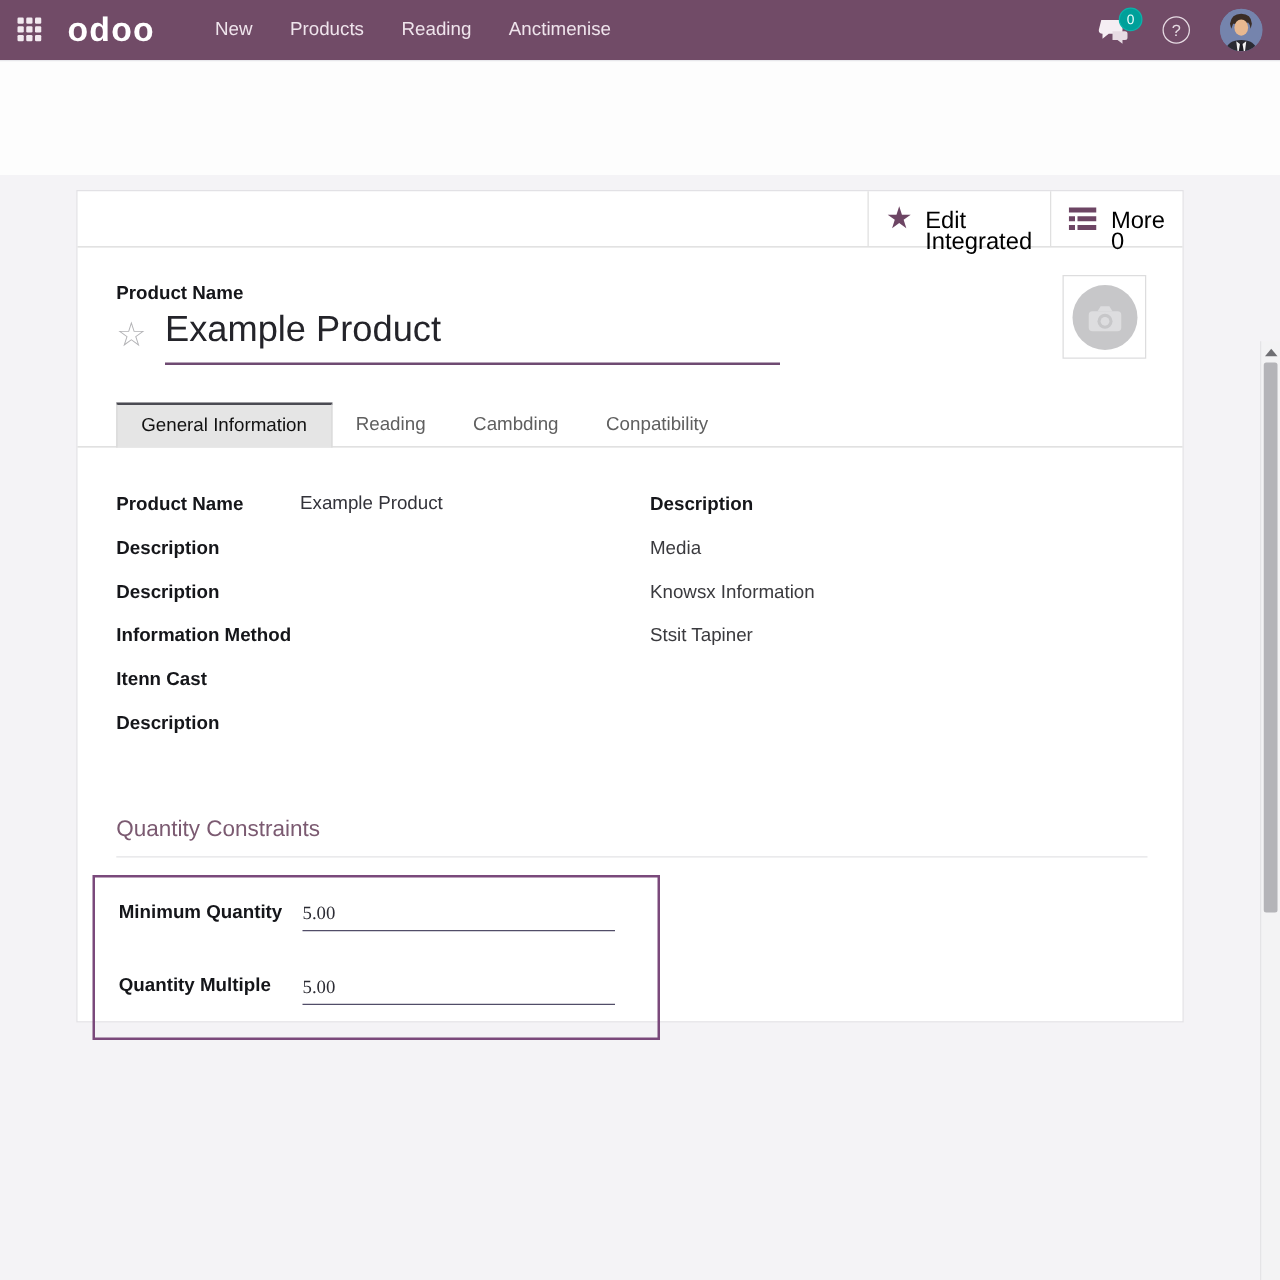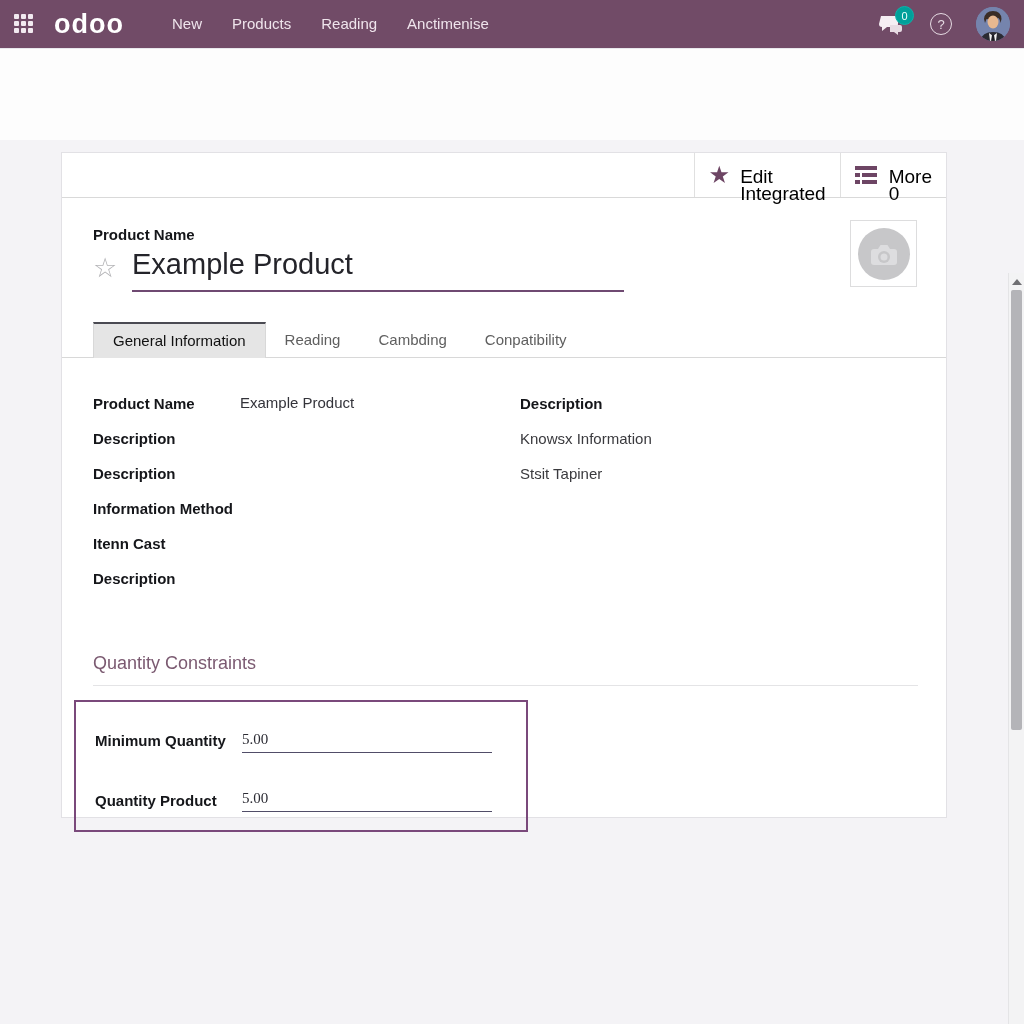--- a/index.html
+++ b/index.html
@@ -70,21 +70,21 @@
   .frow { display:flex; height:35px; align-items:center; }
   .flabel { width:147px; font-size:15px; color:#15161a; font-weight:bold; cursor:default; }
   .flabel.plain { font-weight:normal; color:#3a3a3e; }
   .fvalue { font-size:15px; color:#33333a; min-width:150px; min-height:20px; cursor:text; }
 
   .section-title { position:absolute; left:31px; top:455px; font-size:18px; color:#7b5a71; }
   .section-rule { position:absolute; left:31px; top:487px; width:825px; height:1px; background:#e4e4e6; }
 
   .qbox { position:absolute; left:12px; top:502px; width:454px; height:132px; border:2px solid #7a497b;
           padding:9px 0 0 19px; display:flex; flex-direction:column; justify-content:space-around; }
-  .qrow { display:flex; align-items:center; height:40px; }
+  .qrow { display:flex; align-items:flex-start; height:40px; }
   .qlabel { width:147px; font-size:15px; font-weight:bold; color:#15161a; }
   .qinput { width:250px; border:none; border-bottom:1.5px solid #514d68; font-size:15px; color:#2c2c34;
             padding:2px 0 4px 0; background:transparent; outline:none;
             font-family:Liberation Serif, serif; }
 
   
   .scrollbar { position:absolute; right:0; top:133px; width:16px; height:891px; background:#f3f3f4;
                border-left:1px solid #e4e4e6; }
   .sb-arrow { position:absolute; left:3px; width:0; height:0; border-left:5px solid transparent;
               border-right:5px solid transparent; cursor:pointer; }
@@ -213,38 +213,41 @@
           <div class="frow">
             <div class="flabel">Description</div>
             <div class="fvalue"></div>
           </div>
         </div>
         <div class="col col-right">
           <div class="frow">
             <div class="flabel">Description</div>
           </div>
           <div class="frow">
+            <div class="flabel plain">Media</div>
+          </div>
+          <div class="frow">
             <div class="flabel plain">Knowsx Information</div>
           </div>
           <div class="frow">
             <div class="flabel plain">Stsit Tapiner</div>
           </div>
         </div>
       </div>
 
       <div class="section-title">Quantity Constraints</div>
       <div class="section-rule"></div>
 
       <div class="qbox">
         <div class="qrow">
           <div class="qlabel">Minimum Quantity</div>
           <input class="qinput" type="text" value="5.00" style="">
         </div>
         <div class="qrow">
-          <div class="qlabel">Quantity Product</div>
+          <div class="qlabel">Quantity Multiple</div>
           <input class="qinput" type="text" value="5.00" style="">
         </div>
       </div>
     </div>
   </div>
 
   <div class="scrollbar">
     <div class="sb-arrow sb-up"></div>
     <div class="sb-thumb"></div>
 

